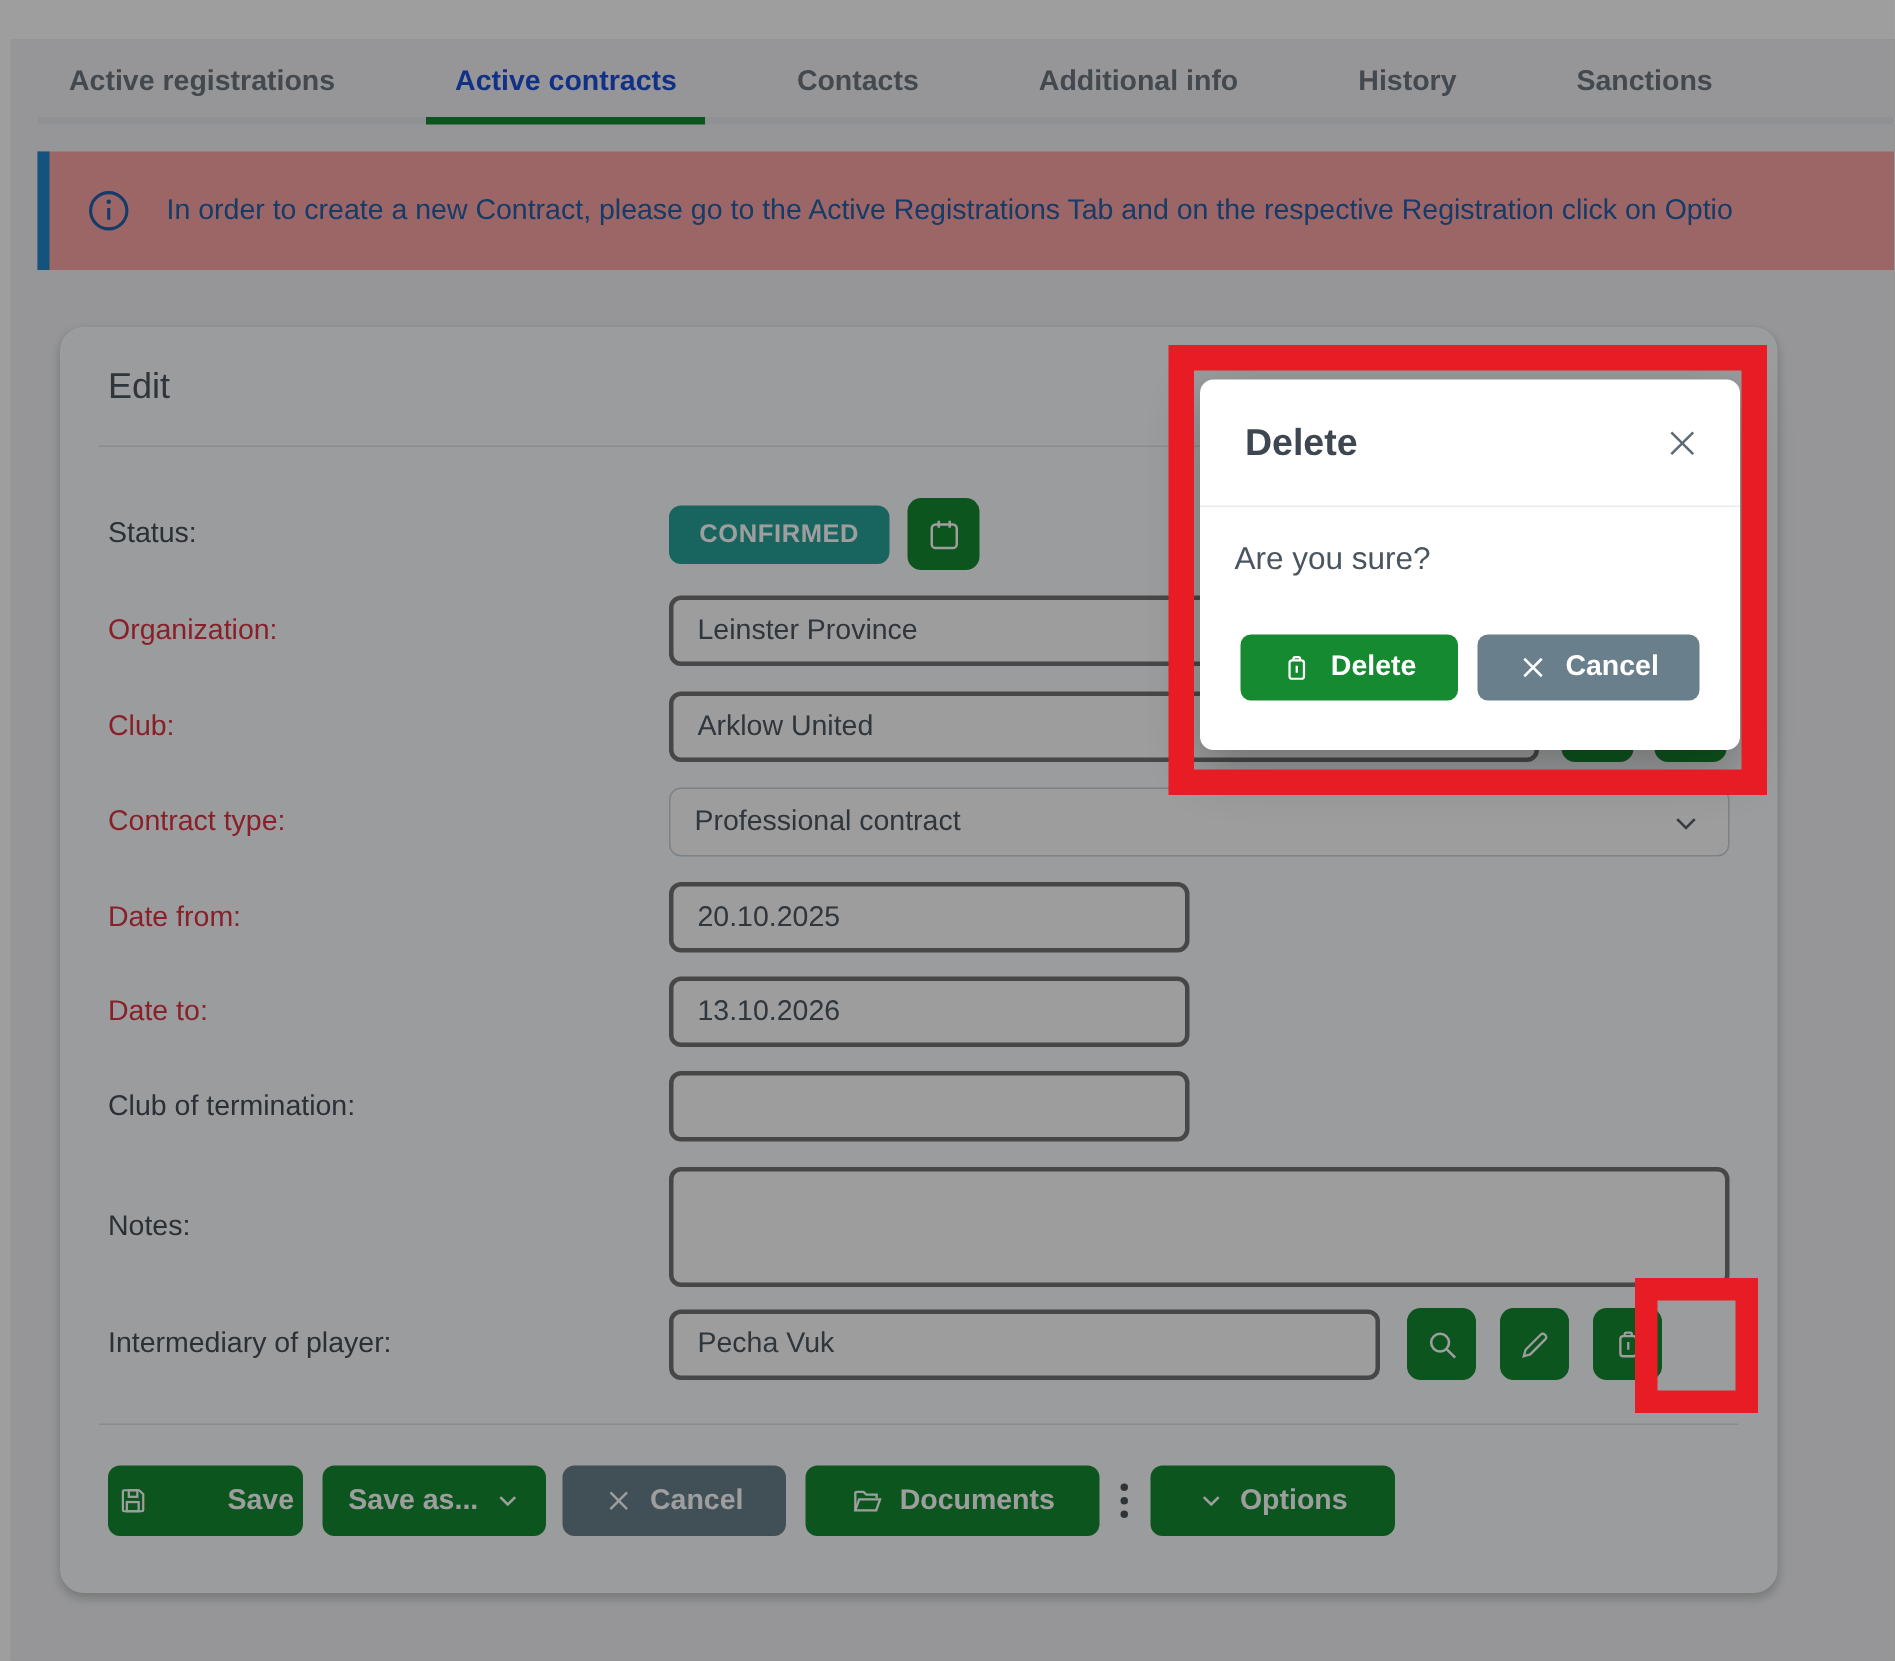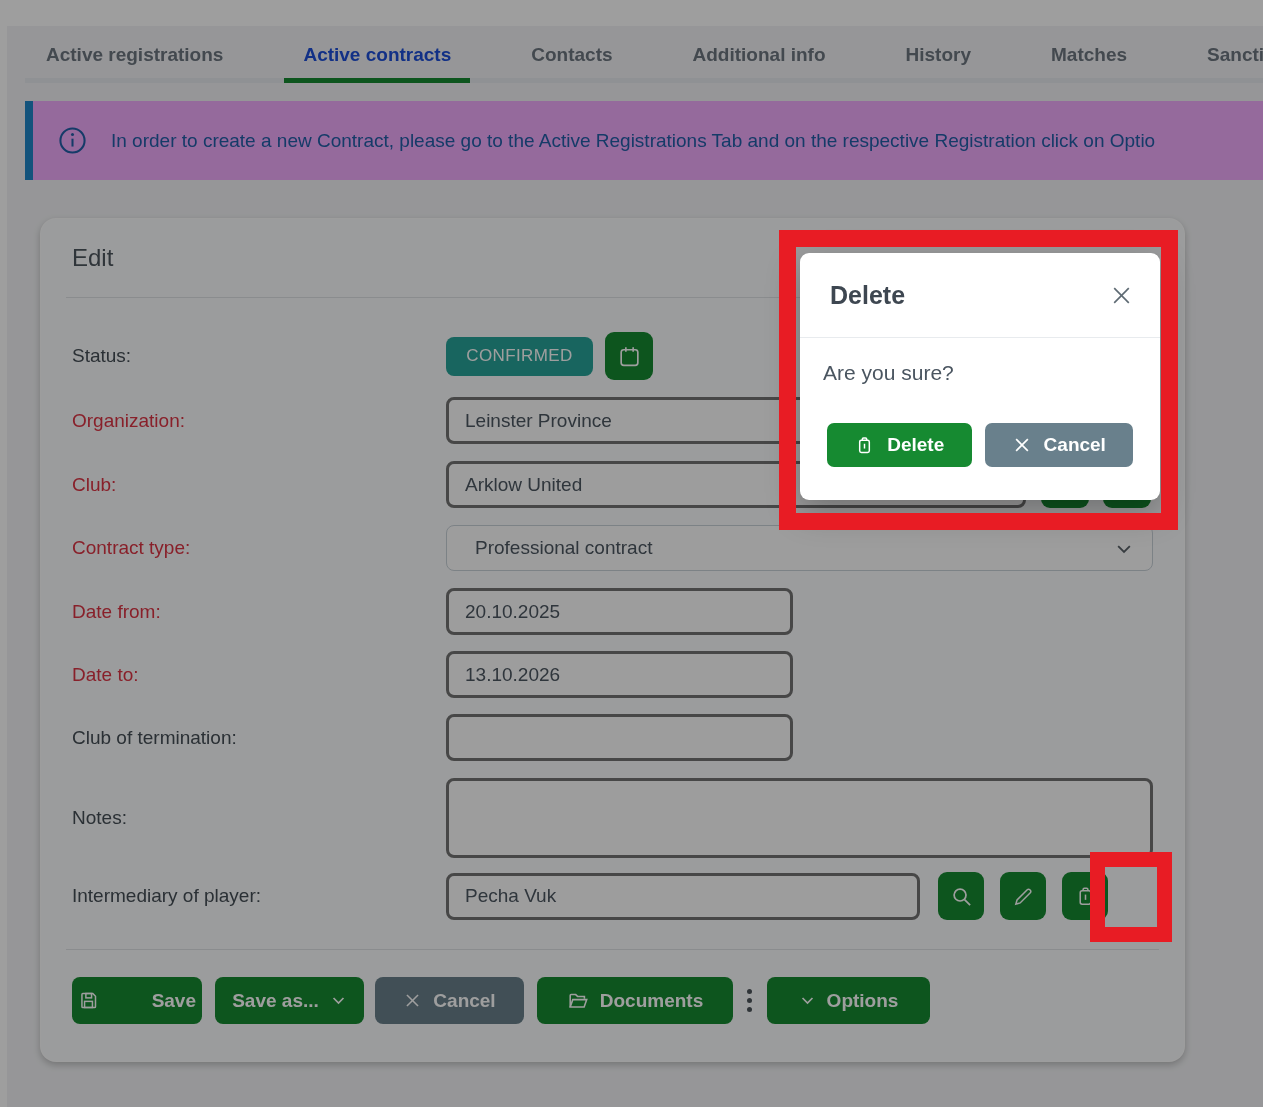--- a/index.html
+++ b/index.html
@@ -16,48 +16,48 @@
   
   .tabbar{position:absolute;left:0;top:26px;right:0;height:57px;}
   .tabtrack{position:absolute;left:25px;right:0;bottom:0;height:5px;background:#e7ebef;}
   .tabs{position:absolute;left:27px;top:0;bottom:0;display:flex;align-items:center;gap:42px;}
   .tab{position:relative;height:100%;display:flex;align-items:center;padding:0 19px;
        font-size:19px;font-weight:700;color:#6d7680;cursor:pointer;white-space:nowrap;}
   .tab.active{color:#1d4ed8;}
   .tab .tab-underline{position:absolute;left:0;right:0;bottom:0;height:5px;background:#168a31;}
 
   
-  .banner{position:absolute;left:25px;top:101px;right:0;height:79px;background:#f0abfc;
+  .banner{position:absolute;left:25px;top:101px;right:0;height:79px;background:#fca5a5;
           border-left:8px solid #1f86c9;display:flex;align-items:center;overflow:hidden;}
   .banner .info-ic{margin-left:25px;flex:0 0 auto;color:#235fa8;}
   .banner .btext{margin-left:24px;font-size:19px;color:#235fa8;white-space:nowrap;}
 
   
   .card{position:absolute;left:40px;top:218px;width:1145px;height:844px;background:#fbfcfd;
         border:1px solid rgba(255,255,255,.65);border-radius:16px;
         box-shadow:0 3px 7px rgba(0,0,0,.22);box-sizing:border-box;
         padding:0 33px 0 31px;z-index:10;}
   .card-header{height:79px;display:flex;align-items:center;border-bottom:1px solid #dfe3e6;
                margin:0 -8px 0 -6px;padding-left:6px;box-sizing:border-box;}
   .card-title{font-size:24px;color:#4d565e;}
   .row{display:flex;align-items:center;margin-top:17px;}
   .row .lbl{width:374px;flex:0 0 374px;font-size:19px;color:#454e56;}
   .row.required .lbl{color:#dc3545;}
   .ctl{display:flex;align-items:center;flex:1;}
   .tbox{background:#fdfdfe;border:3px solid #737373;border-radius:8px;height:47px;
         padding:0 16px;font-size:19px;color:#4d5761;box-sizing:border-box;
         font-family:"Liberation Sans",sans-serif;outline:none;}
   .selectbox{position:relative;background:#fdfdfe;border:1px solid #c9d2d9;border-radius:8px;
-        height:46px;width:707px;display:flex;align-items:center;padding:0 28px;
+        height:46px;width:707px;display:flex;align-items:center;padding:0 16px;
         font-size:19px;color:#4d5761;box-sizing:border-box;cursor:pointer;}
   .selectbox .chev{position:absolute;right:18px;top:50%;margin-top:-9px;color:#5a6268;}
   .notesbox{height:80px;width:707px;resize:none;padding-top:10px;}
   .badge{width:147px;height:39px;background:#28a399;border-radius:8px;color:#fff;
          display:flex;align-items:center;justify-content:center;font-size:17px;
-         font-weight:400;letter-spacing:.4px;}
+         font-weight:700;letter-spacing:.4px;}
   .icon-btn{border:none;background:#168a31;color:#fff;border-radius:9px;cursor:pointer;
             display:flex;align-items:center;justify-content:center;padding:0;}
   .b48{width:48px;height:48px;}
   .b47{width:48px;height:47px;}
   .b46{width:46px;height:48px;}
   .footer-divider{border:none;border-top:1px solid #dfe3e6;margin:29px -8px 0 -6px;}
   .footer{display:flex;align-items:center;margin-top:27px;}
   .fbtn{height:47px;border:none;border-radius:8px;background:#168a31;color:#fff;
         font-size:19px;font-weight:700;display:flex;align-items:center;justify-content:center;
         gap:11px;cursor:pointer;font-family:"Liberation Sans",sans-serif;}
@@ -114,23 +114,20 @@
       <div class="tab">
           <span>Contacts</span>
         </div>
       <div class="tab">
           <span>Additional info</span>
         </div>
       <div class="tab">
           <span>History</span>
         </div>
       <div class="tab">
-          <span>Matches</span>
-        </div>
-      <div class="tab">
           <span>Sanctions</span>
         </div>
     </div>
   </div>
 
   <div class="banner">
     <span class="info-ic">
       <svg width="29" height="29" viewBox="0 0 24 24" fill="none" stroke="currentColor" stroke-width="1.7">
         <circle cx="12" cy="12" r="10"></circle>
           <line x1="12" y1="10.5" x2="12" y2="17"></line>

